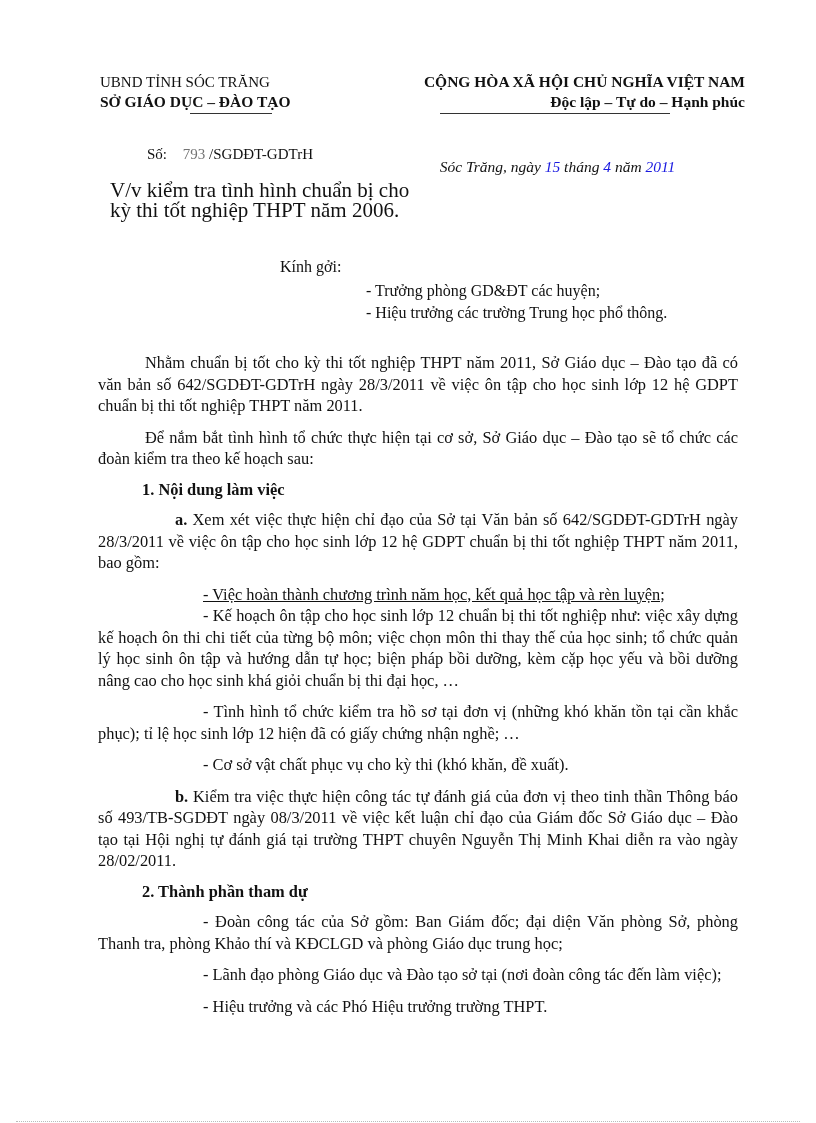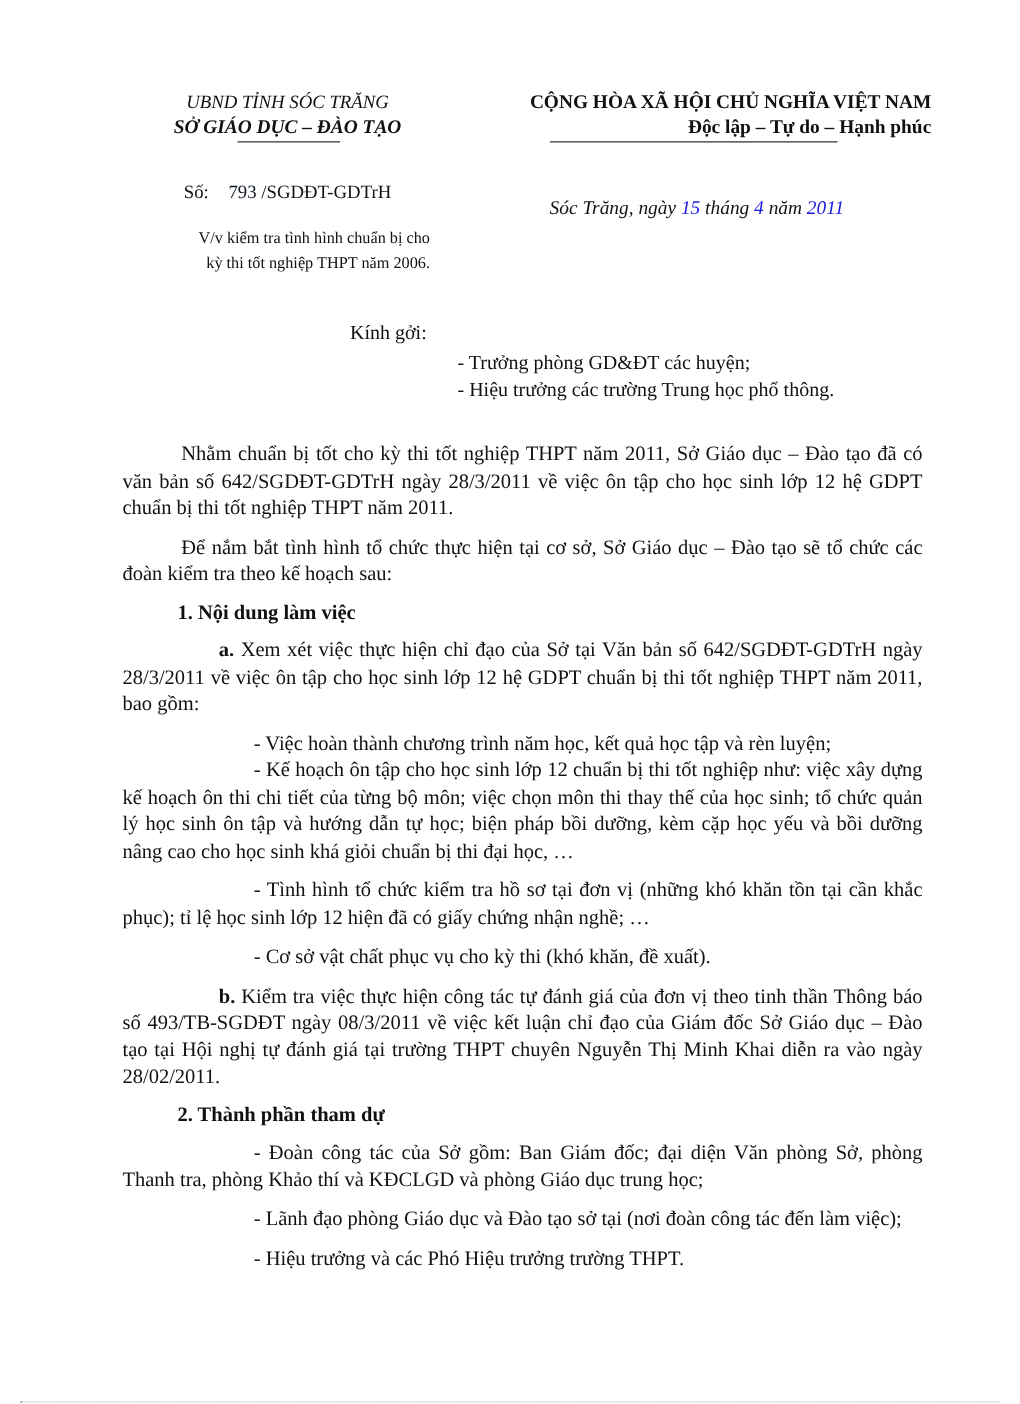--- a/index.html
+++ b/index.html
@@ -1,30 +1,30 @@
 <!DOCTYPE html>
 <html><head>
 <meta charset="utf-8">
 <style>
   html, body { margin:0; padding:0; background:#ffffff; }
   body { width:816px; height:1123px; position:relative; overflow:hidden;
          font-family:"Liberation Serif", serif; color:#111; font-size:16px; }
   .abs { position:absolute; white-space:nowrap; }
-  .hdr-left { left:100px; top:72px; width:260px; text-align:center; line-height:20px;font-style:italic; }
+  .hdr-left { left:100px; top:72px; width:260px; text-align:left; line-height:20px; }
   .hdr-left .l1 { font-size:15px; }
   .hdr-left .l2 { font-weight:bold; font-size:15.5px; }
   .rule { position:absolute; height:0; border-top:1px solid #333; }
   .hdr-right { left:370px; top:72px; width:375px; text-align:right; line-height:20px; }
   .hdr-right .l1 { font-weight:bold; font-size:15.5px; }
   .hdr-right .l2 { font-weight:bold; font-size:15.5px; }
   .so { left:100px; top:146px; width:260px; text-align:center; font-size:15px; }
-  .red { color:#0f172a;margin-left:12px; }
+  .red { color:#737373;margin-left:12px; }
   .blue { color:#1a1ae0; }
   .date { left:370px; top:158px; width:375px; text-align:center; font-style:italic; font-size:15.5px; }
-  .vv { left:84px; top:180px; width:260px; text-align:right; font-size:13px; line-height:20px; }
+  .vv { left:110px; top:180px; width:260px; text-align:right; font-size:21px; line-height:20px; }
   .kinh { left:280px; top:258px; font-size:16px; }
   .recip { left:366px; font-size:16px; }
   .body { position:absolute; left:98px; width:640px; font-size:16.4px; line-height:21.5px; text-align:justify; }
   .body p { margin:0; }
   .ind1 { text-indent:47px; }
   .ind2 { text-indent:105px; }
   .head { font-weight:bold; padding-left:44px; }
   .b { font-weight:bold; }
   .dots { position:absolute; left:16px; right:16px; top:1121px; border-top:1px dotted #bbb; }
 </style>
@@ -60,21 +60,21 @@
 
   <div class="abs kinh">Kính gởi:</div>
   <div class="abs recip" style="top:282px;">- Trưởng phòng GD&amp;ĐT các huyện;</div>
   <div class="abs recip" style="top:304px;">- Hiệu trưởng các trường Trung học phổ thông.</div>
 
   <div class="body" style="top:352px;">
     <p class="ind1">Nhằm chuẩn bị tốt cho kỳ thi tốt nghiệp THPT năm 2011, Sở Giáo dục – Đào tạo đã có văn bản số 642/SGDĐT-GDTrH ngày 28/3/2011 về việc ôn tập cho học sinh lớp 12 hệ GDPT chuẩn bị thi tốt nghiệp THPT năm 2011.</p>
     <p class="ind1" style="margin-top:10px;">Để nắm bắt tình hình tổ chức thực hiện tại cơ sở, Sở Giáo dục – Đào tạo sẽ tổ chức các đoàn kiểm tra theo kế hoạch sau:</p>
     <p class="head" style="margin-top:9px;">1.  Nội dung làm việc</p>
     <p class="ind1" style="margin-top:9px; text-indent:77px;"><span class="b">a.</span><span> Xem xét việc thực hiện chỉ đạo của Sở tại Văn bản số 642/SGDĐT-GDTrH ngày 28/3/2011 về việc ôn tập cho học sinh lớp 12 hệ GDPT chuẩn bị thi tốt nghiệp THPT năm 2011, bao gồm:</span></p>
-    <p class="ind2" style="margin-top:10px;">- Việc hoàn thành chương trình năm học, kết quả học tập và rèn luyện;</p>
+    <p class="ind2" style="margin-top:10px;text-decoration:underline;">- Việc hoàn thành chương trình năm học, kết quả học tập và rèn luyện;</p>
     <p class="ind2" style="">- Kế hoạch ôn tập cho học sinh lớp 12 chuẩn bị thi tốt nghiệp như: việc xây dựng kế hoạch ôn thi chi tiết của từng bộ môn; việc chọn môn thi thay thế của học sinh; tổ chức quản lý học sinh ôn tập và hướng dẫn tự học; biện pháp bồi dưỡng, kèm cặp học yếu và bồi dưỡng nâng cao cho học sinh khá giỏi chuẩn bị thi đại học, …</p>
     <p class="ind2" style="margin-top:10px;">- Tình hình tổ chức kiểm tra hồ sơ tại đơn vị (những khó khăn tồn tại cần khắc phục); tỉ lệ học sinh lớp 12 hiện đã có giấy chứng nhận nghề; …</p>
     <p class="ind2" style="margin-top:10px;">- Cơ sở vật chất phục vụ cho kỳ thi (khó khăn, đề xuất).</p>
     <p class="ind1" style="margin-top:10px; text-indent:77px;"><span class="b">b.</span><span> Kiểm tra việc thực hiện công tác tự đánh giá của đơn vị theo tinh thần Thông báo số 493/TB-SGDĐT ngày 08/3/2011 về việc kết luận chỉ đạo của Giám đốc Sở Giáo dục – Đào tạo tại Hội nghị tự đánh giá tại trường THPT chuyên Nguyễn Thị Minh Khai diễn ra vào ngày 28/02/2011.</span></p>
     <p class="head" style="margin-top:9px;">2.  Thành phần tham dự</p>
     <p class="ind2" style="margin-top:9px;">- Đoàn công tác của Sở gồm: Ban Giám đốc; đại diện Văn phòng Sở, phòng Thanh tra, phòng Khảo thí và KĐCLGD và phòng Giáo dục trung học;</p>
     <p class="ind2" style="margin-top:10px;">- Lãnh đạo phòng Giáo dục và Đào tạo sở tại (nơi đoàn công tác đến làm việc);</p>
     <p class="ind2" style="margin-top:10px;">- Hiệu trưởng và các Phó Hiệu trưởng trường THPT.</p>
   </div>
 

